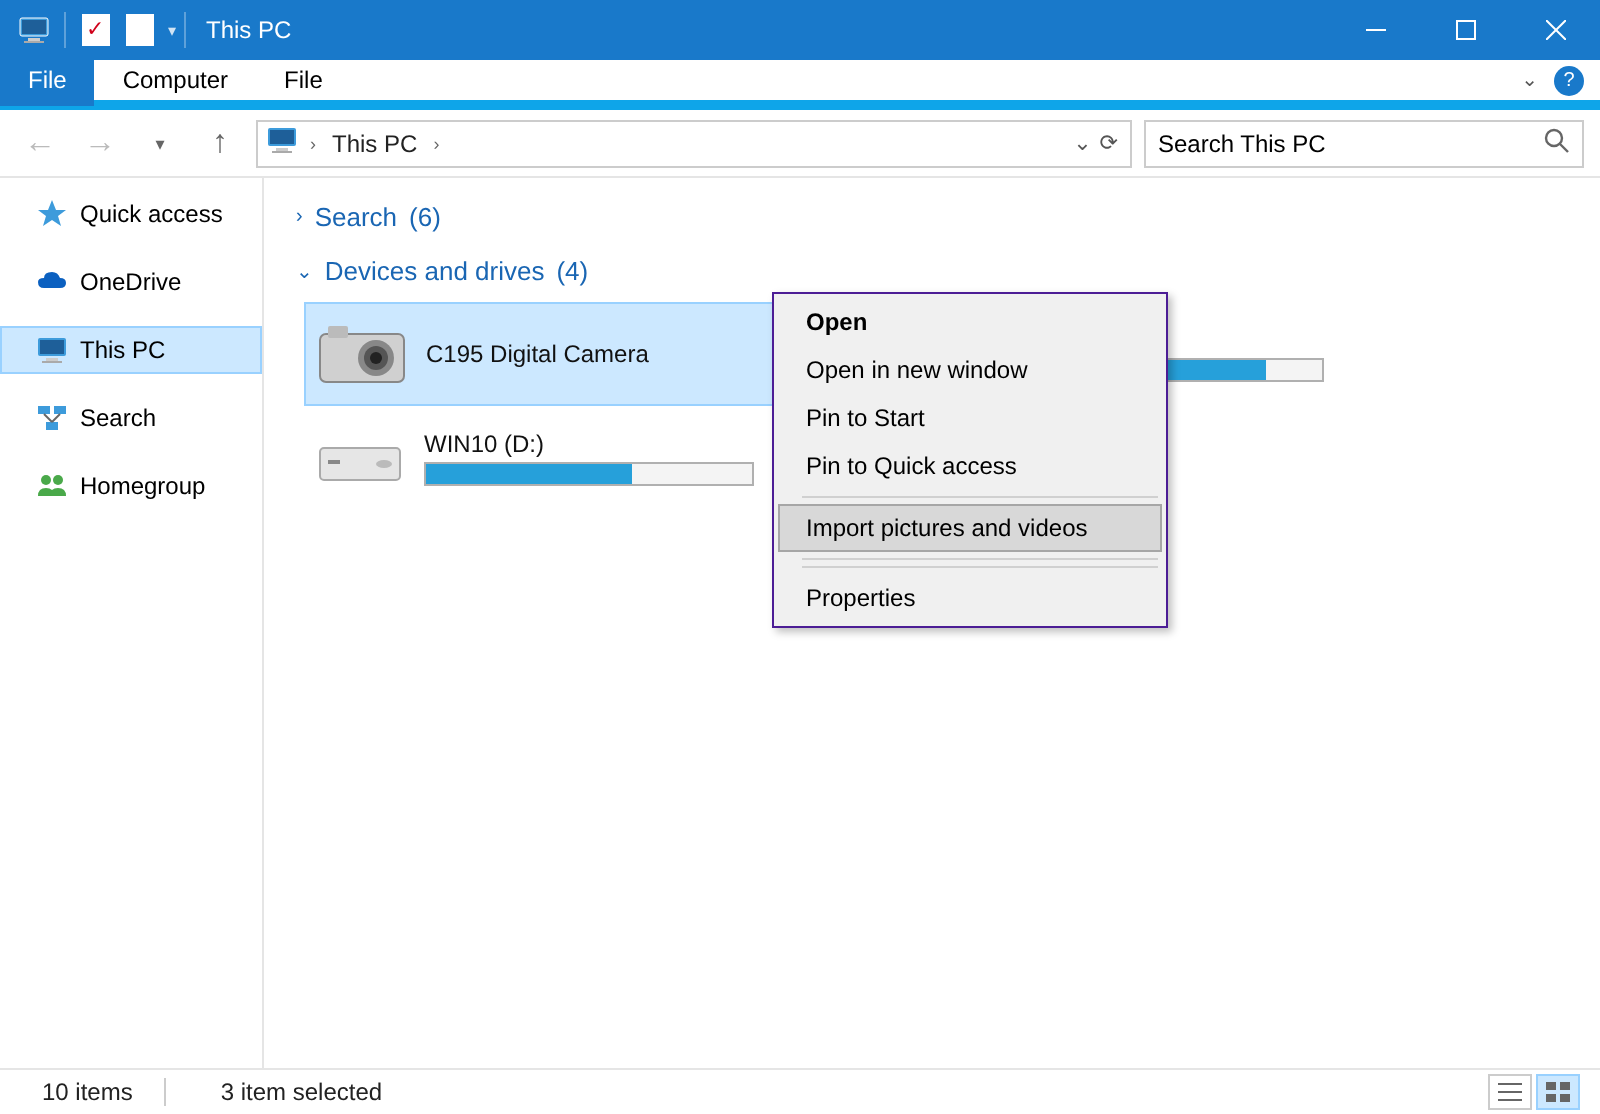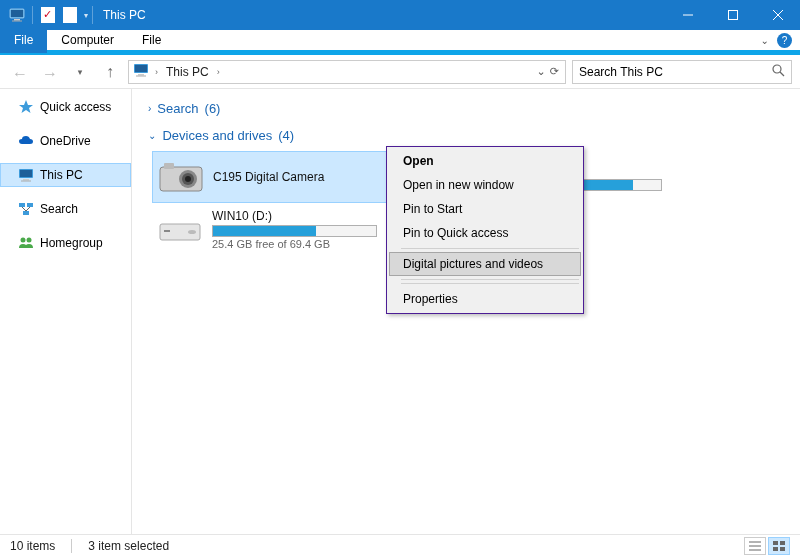--- a/index.html
+++ b/index.html
@@ -58,21 +58,21 @@
   .drive-bar .fill { height: 100%; background: #26a0da; }
   .drive-sub { color: #666; font-size: 11px; margin-top: 1px; }
 
   .ctxmenu { position: absolute; left: 386px; top: 146px; width: 198px; background: #f0f0f0; border: 1px solid #4c1d95; box-shadow: 2px 2px 4px rgba(0,0,0,0.25); padding: 2px; font-size: 12px; z-index: 50; }
   .ctxmenu .mi { height: 24px; display: flex; align-items: center; padding-left: 14px; }
   .ctxmenu .mi.hovered { background: #d8d8d8; border: 1px solid #a6a6a6; padding-left: 13px; }
   .ctxmenu .mi.bold { font-weight: 600; }
   .ctxmenu .msep { height: 1px; background: #d0d0d0; margin: 3px 2px 3px 12px; }
 
   .statusbar { height: 23px; border-top: 1px solid #e5e5e5; display: flex; align-items: center; font-size: 12px; padding: 0 10px; gap: 4px; color: #222; }
-  .statusbar .seg { padding-right: 12px; }
+  .statusbar .seg { padding-right: 12px; margin-left: 11px; }
   .statusbar .vsep { width: 1px; height: 14px; background: #ccc; margin-right: 12px; }
   .statusbar .views { margin-left: auto; display: flex; gap: 2px; }
   .statusbar .views .vbtn { width: 22px; height: 18px; border: 1px solid #ccc; display: flex; align-items: center; justify-content: center; }
   .statusbar .views .vbtn.active { background: #cce8ff; border-color: #99d1ff; }
 </style>
 </head>
 <body>
 
 <div class="titlebar">
   <div class="qat">
@@ -270,34 +270,33 @@
               <rect x="2" y="12" width="40" height="16" rx="2" fill="#e6e6e6" stroke="#aaa"></rect>
               <rect x="6" y="18" width="6" height="2" fill="#888"></rect>
               <ellipse cx="34" cy="20" rx="4" ry="2" fill="#bbb"></ellipse>
             </svg>
         </div>
         <div class="drive-info">
           <div class="drive-name">WIN10 (D:)</div>
           <div class="drive-bar">
               <div class="fill" style="width:63%"></div>
             </div>
-          <div class="drive-sub">25.4 GB free of 69.4 GB</div>
         </div>
       </div>
     </div>
   </div>
 </div>
 
 <div class="ctxmenu">
   <div class="mi bold">Open</div>
   <div class="mi">Open in new window</div>
   <div class="mi">Pin to Start</div>
   <div class="mi">Pin to Quick access</div>
   <div class="msep"></div>
-  <div class="mi hovered">Digital pictures and videos</div>
+  <div class="mi hovered">Import pictures and videos</div>
   <div class="msep"></div>
   <div class="msep"></div>
   <div class="mi">Properties</div>
 </div>
 
 <div class="statusbar">
   <span class="seg">10 items</span>
   <div class="vsep"></div>
   <span class="seg">3 item selected</span>
   <div class="views">

